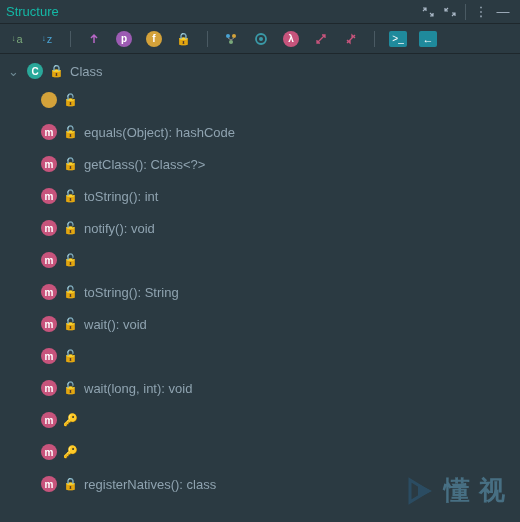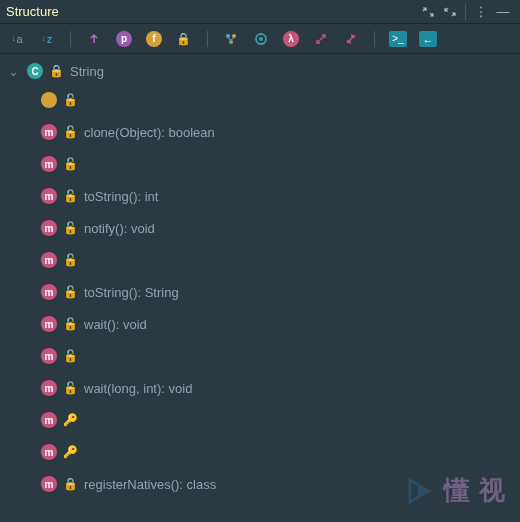--- a/index.html
+++ b/index.html
@@ -7,21 +7,21 @@
     width: 520px; height: 522px;
     background: #2b3a42; color: #A9B7C6;
     font-family: "Segoe UI", Arial, sans-serif; font-size: 13px;
     overflow: hidden;
   }
   .panel { width: 100%; height: 100%; display: flex; flex-direction: column; }
   .title-bar {
     height: 24px; display: flex; align-items: center; padding: 0 6px;
     background: #2b3a42; border-bottom: 1px solid #1e272c;
   }
-  .title-bar .title { flex: 1; color: #fef9c3; font-size: 13px; }
+  .title-bar .title { flex: 1; color: #14b8a6; font-size: 13px; }
   .title-bar .tb-btn { width: 22px; height: 20px; display:flex; align-items:center; justify-content:center; color:#A9B7C6; }
   .tb-sep { width:1px; height:16px; background:#4a5a63; margin:0 4px; }
   .toolbar {
     height: 30px; display: flex; align-items: center; padding: 0 6px;
     border-bottom: 1px solid #1e272c; gap: 8px;
   }
   .tool { width: 22px; height: 22px; display:flex; align-items:center; justify-content:center; }
   .tree { flex:1; overflow:auto; padding: 4px 0; }
   .row {
     display:flex; align-items:center; height: 32px; padding-left: 8px; gap: 6px;
@@ -34,21 +34,21 @@
   .sub-ic { width:14px; height:14px; display:flex; align-items:center; justify-content:center; flex:0 0 14px; }
   .circ { width:16px; height:16px; border-radius:50%; display:flex; align-items:center; justify-content:center; font-size:10px; font-weight:bold; color:#fff; }
   .c-class { background:#2aa89a; }
   .c-method { background:#c7547c; }
   .c-static { background:#d4a23a; }
   .lock { color:#5aa86b; font-size:12px; }
   .prot { color:#8d9aa5; font-size:12px; }
   .priv { color:#c27b3f; font-size:12px; }
   .sig { white-space: nowrap; }
   .watermark {
-    position:absolute; right:14px; bottom:14px; color:#f0abfc; opacity:0.35;
+    position:absolute; right:14px; bottom:14px; color:#7dd3fc; opacity:0.35;
     font-size:26px; font-weight:bold; letter-spacing:1px; display:flex; align-items:center; gap:6px;
     pointer-events:none;
   }
   .watermark svg { opacity:0.9; }
   .sort-col { display:flex; flex-direction:column; line-height:6px; font-size:8px; color:#7aa87a; }
   .sort-col.blue { color:#4aa3d4; }
   .sort-letter { font-size:11px; margin-left:1px; }
 </style>
 </head>
 <body>
@@ -136,41 +136,42 @@
       </div>
   </div>
 
   <div class="tree">
     <div class="row root">
       <span class="chev">⌄</span>
       <span class="ic">
           <span class="circ c-class">C</span>
         </span>
       <span class="sub-ic lock">🔒</span>
-      <span class="sig">String</span>
+      <span class="sig">Class</span>
     </div>
     <div id="members">
         <div class="row indent1">
           <span class="ic">
             <span class="circ c-static"></span>
           </span>
           <span class="sub-ic lock">🔓</span>
         </div>
         <div class="row indent1">
           <span class="ic">
             <span class="circ c-method">m</span>
           </span>
           <span class="sub-ic lock">🔓</span>
-          <span class="sig">clone(Object): boolean</span>
-        </div>
-        <div class="row indent1">
-          <span class="ic">
-            <span class="circ c-method">m</span>
-          </span>
-          <span class="sub-ic lock">🔓</span>
+          <span class="sig">equals(Object): hashCode</span>
+        </div>
+        <div class="row indent1">
+          <span class="ic">
+            <span class="circ c-method">m</span>
+          </span>
+          <span class="sub-ic lock">🔓</span>
+          <span class="sig">getClass(): Class&lt;?&gt;</span>
         </div>
         <div class="row indent1">
           <span class="ic">
             <span class="circ c-method">m</span>
           </span>
           <span class="sub-ic lock">🔓</span>
           <span class="sig">toString(): int</span>
         </div>
         <div class="row indent1">
           <span class="ic">

